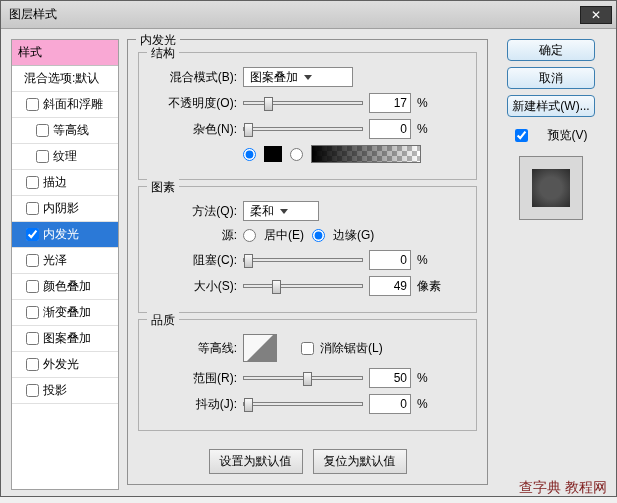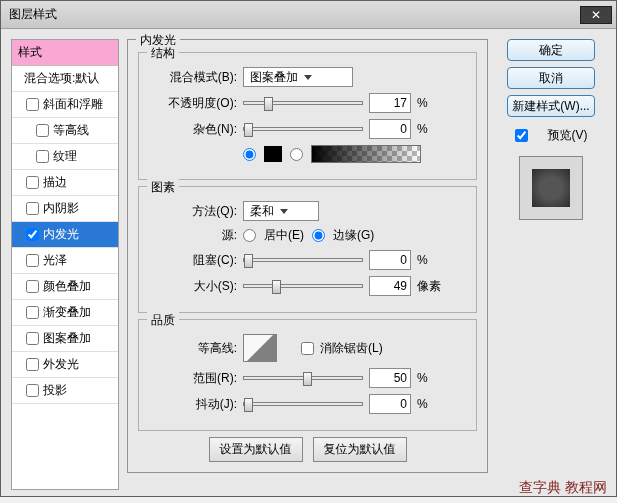--- a/index.html
+++ b/index.html
@@ -30,21 +30,21 @@
 .gradient-swatch { width: 110px; height: 18px; border: 1px solid #707070; background: linear-gradient(to right, #000, #ddd);
   background-image: linear-gradient(to right, rgba(0,0,0,1), rgba(0,0,0,0)), repeating-conic-gradient(#bbb 0 25%, #fff 0 50%);
   background-size: 100% 100%, 10px 10px; display:inline-block; }
 .contour-swatch { width: 34px; height: 28px; border: 1px solid #808080; background: linear-gradient(135deg,#f8f8f8 49%, #808080 51%); display: inline-block; }
 .right-pane { width: 110px; display: flex; flex-direction: column; gap: 6px; align-items: center; }
 .btn { width: 88px; height: 22px; border: 1px solid #3c7fb1; background: linear-gradient(#f4f9fd,#d5e8f6); display: flex; align-items: center; justify-content: center; border-radius: 4px; }
 .btn:first-child { font-weight: normal; }
 .preview-check { margin-top: 4px; display: flex; gap: 20px; }
 .preview-box { width: 64px; height: 64px; border: 1px solid #888; background: #d9d9d9; display: flex; align-items: center; justify-content: center; margin-top: 6px; }
 .preview-inner { width: 38px; height: 38px; background: radial-gradient(circle,#555 40%, #2b2b2b 100%); }
-.bottom-btns { display: flex; gap: 10px; justify-content: center; margin-top: 6px; }
+.bottom-btns { display: flex; gap: 10px; justify-content: center; margin-top: 18px; }
 .def-btn { padding: 3px 10px; border: 1px solid #888; background: linear-gradient(#f5f5f5,#dcdcdc); }
 .radio-group { display: flex; align-items: center; gap: 8px; }
 .unit { width: 30px; }
 .watermark { position: absolute; right: 10px; bottom: 6px; color: #7f1d1d; font-size: 14px; }
 </style>
 </head>
 <body>
 
 <div class="dialog">
   <div class="titlebar">

